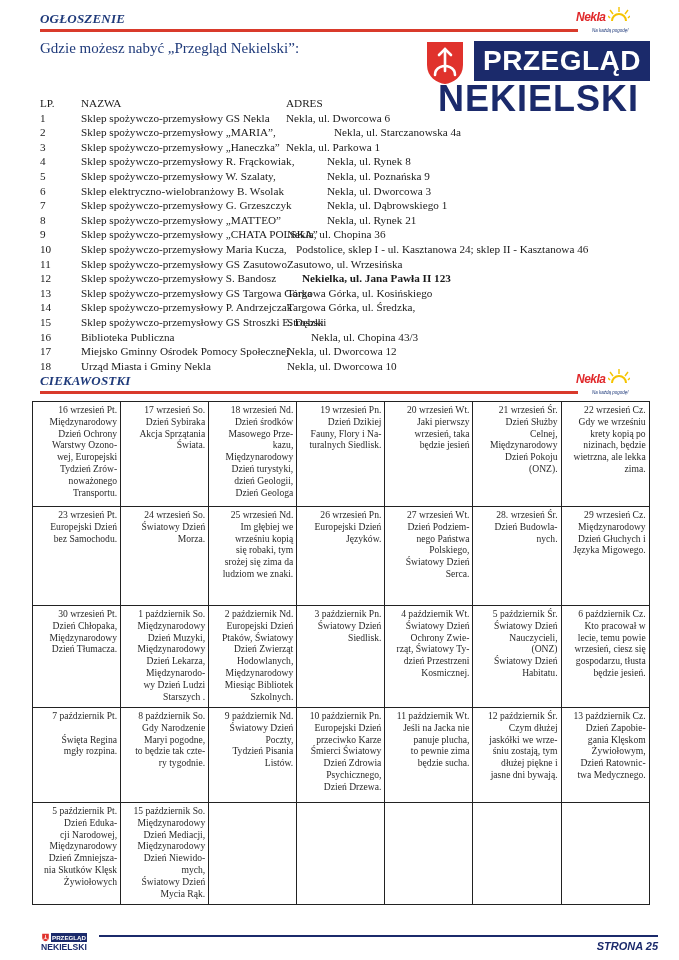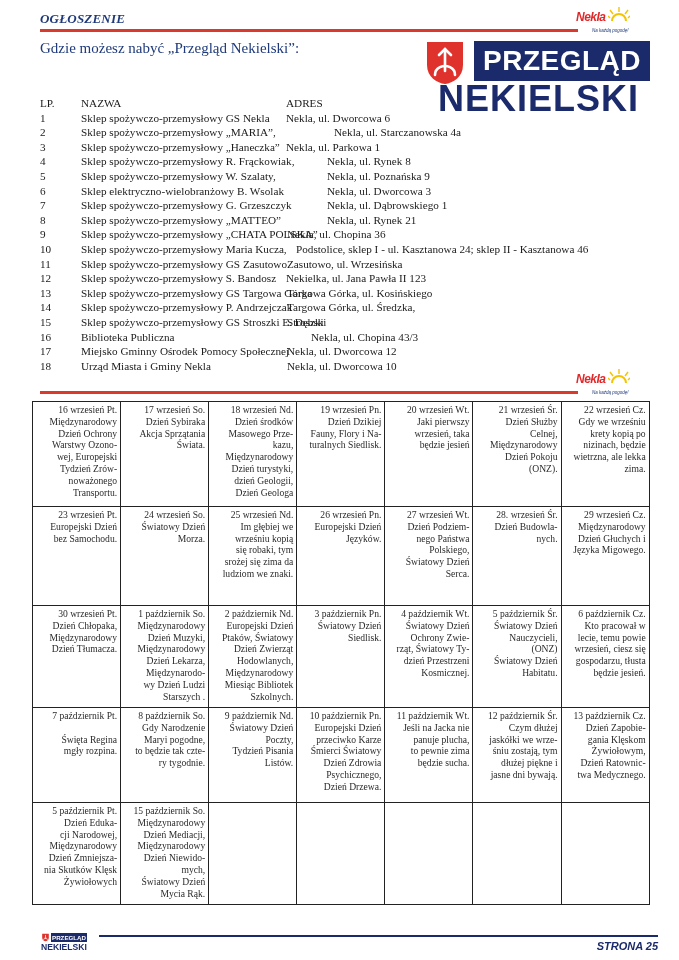--- a/index.html
+++ b/index.html
@@ -132,21 +132,21 @@
       <span class="addr" style="left:232px;margin-left:24px;">Podstolice, sklep I - ul. Kasztanowa 24; sklep II - Kasztanowa 46</span>
     </div>
   <div class="shop-row">
       <span class="lp">11</span>
       <span class="name">Sklep spożywczo-przemysłowy GS Zasutowo</span>
       <span class="addr" style="left:247px;">Zasutowo, ul. Wrzesińska</span>
     </div>
   <div class="shop-row">
       <span class="lp">12</span>
       <span class="name">Sklep spożywczo-przemysłowy S. Bandosz</span>
-      <span class="addr" style="left:246px;">Nekielka, ul. Jana Pawła II 123</span>
+      <span class="addr" style="left:262px;font-weight:bold;">Nekielka, ul. Jana Pawła II 123</span>
     </div>
   <div class="shop-row">
       <span class="lp">13</span>
       <span class="name">Sklep spożywczo-przemysłowy GS Targowa Górka</span>
       <span class="addr" style="left:247px;">Targowa Górka, ul. Kosińskiego</span>
     </div>
   <div class="shop-row">
       <span class="lp">14</span>
       <span class="name">Sklep spożywczo-przemysłowy P. Andrzejczak</span>
       <span class="addr" style="left:247px;">Targowa Górka, ul. Średzka,</span>
@@ -167,20 +167,21 @@
       <span class="addr" style="left:247px;">Nekla, ul. Dworcowa 12</span>
     </div>
   <div class="shop-row">
       <span class="lp">18</span>
       <span class="name">Urząd Miasta i Gminy Nekla</span>
       <span class="addr" style="left:247px;">Nekla, ul. Dworcowa 10</span>
     </div>
 </div>
 
 <div class="section-head" style="top:373px; height:26px;">
+  <div class="section-title">CIEKAWOSTKI</div>
   <div class="section-rule" style="top:18px;"></div>
   <div class="nekla-logo" style="left:530px; top:-4px;">
     <svg class="sun" viewBox="0 0 22 16">
       <path d="M4 14 A7 7 0 0 1 18 14" fill="none" stroke="#f5c400" stroke-width="2"></path>
       <g stroke="#f5c400" stroke-width="1.4">
         <line x1="11" y1="5" x2="11" y2="0"></line>
           <line x1="5" y1="7" x2="2" y2="3"></line>
           <line x1="17" y1="7" x2="20" y2="3"></line>
         <line x1="2" y1="11" x2="0" y2="9"></line>
           <line x1="20" y1="11" x2="22" y2="9"></line>

